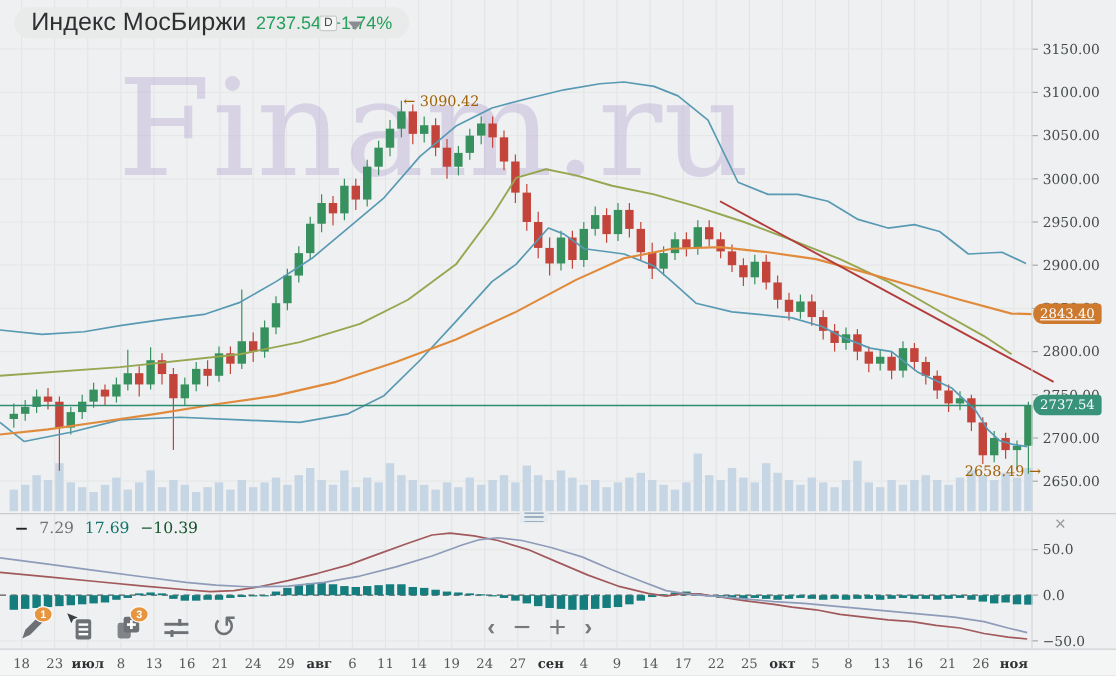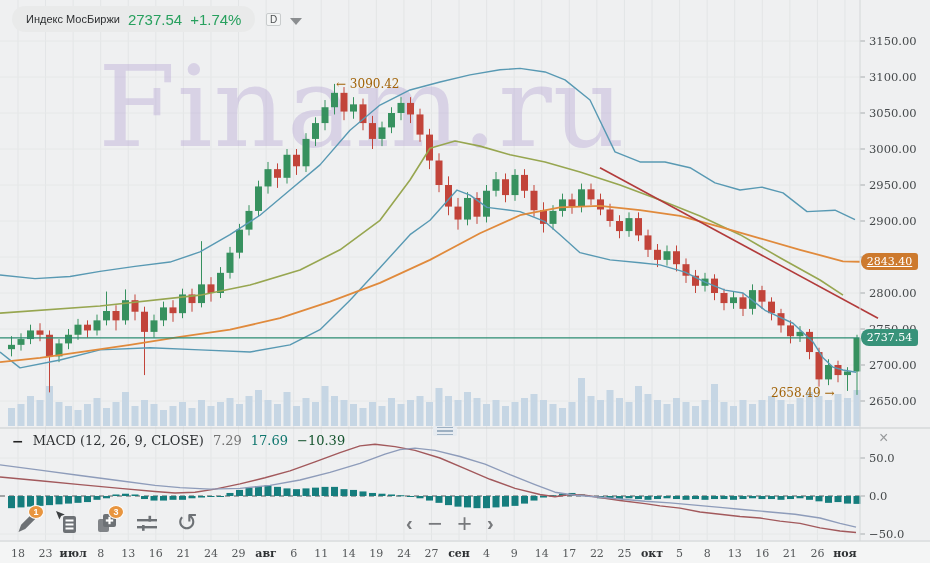--- a/index.html
+++ b/index.html
@@ -6,30 +6,30 @@
   .stage{position:relative;width:930px;height:563px;background:#eff0f1;overflow:hidden;
          font-family:"Liberation Sans",sans-serif;}
   svg{position:absolute;left:0;top:0;}
   .ylbl{font:11.5px "DejaVu Serif",serif;fill:#45494b;}
   .xlbl{font:11px "DejaVu Serif",serif;fill:#55585a;}
   .xlbl.month{font-weight:bold;fill:#2e3133;}
   #wm{font:400 112px "DejaVu Serif",serif;fill:#b9a9d6;opacity:.42;letter-spacing:1px;}
 
   .header{position:absolute;left:12px;top:6px;height:24px;display:flex;align-items:center;gap:8px;
           background:#e9eaea;border-radius:13px;padding:1px 14px;cursor:pointer;}
-  .h-title{font-size:11px;color:#2d2f31;}
+  .h-title{font-size:21px;color:#2d2f31;}
   .h-price{font-size:15px;color:#27a05e;}
   .tf{position:absolute;left:266px;top:13px;font-size:10px;color:#4c4f51;border:1px solid #c9cccd;
       padding:0px 3px;border-radius:2px;background:#f4f5f5;}
   .caret{position:absolute;left:290px;top:18px;width:0;height:0;
          border-left:6px solid transparent;border-right:6px solid transparent;border-top:7px solid #8b8e90;}
 
   .anno{position:absolute;font:12px "DejaVu Serif",serif;color:#a16207;white-space:nowrap;}
   #anno-high{left:336px;top:77px;}
-  #anno-low{left:771px;top:386px;}
+  #anno-low{left:804px;top:386px;}
 
   .price-badge{position:absolute;left:861px;width:57px;height:17px;border-radius:8px 3px 3px 8px;
                color:#fff;font:11px "DejaVu Serif",serif;display:flex;align-items:center;justify-content:center;}
 
   .macd-row{position:absolute;left:12px;top:433px;display:flex;align-items:center;gap:9px;
             font:13px "DejaVu Serif",serif;color:#2e3133;}
   .macd-collapse{font-weight:bold;font-size:14px;color:#222;cursor:pointer;line-height:10px;}
   .macd-val{font:13px "DejaVu Serif",serif;}
   .macd-close{position:absolute;left:879px;top:430px;font-size:16px;color:#97999b;cursor:pointer;line-height:16px;}
 
@@ -556,21 +556,20 @@
   <div class="caret"></div>
 
   <div class="anno" id="anno-high">← 3090.42</div>
   <div class="anno" id="anno-low">2658.49 →</div>
 
   <div class="price-badge" id="badge-0" style="top: 253.252px; background: rgb(205, 122, 46); text-decoration: underline;">2843.40</div>
   <div class="price-badge" id="badge-1" style="top: 329.471px; background: rgb(56, 147, 122);">2737.54</div>
 
   <div class="macd-row">
     <span class="macd-collapse">−</span>
-    <span class="macd-name">MACD (12, 26, 9, CLOSE)</span>
     <span class="macd-val" id="mv0" style="color: #737373;">7.29</span>
     <span class="macd-val" id="mv1" style="color: #0f766e;">17.69</span>
     <span class="macd-val" id="mv2" style="color: #14532d;">−10.39</span>
   </div>
   <div class="macd-close">×</div>
 
   <div class="grip"></div>
 
   <div class="toolbar">
     <div class="tool">

